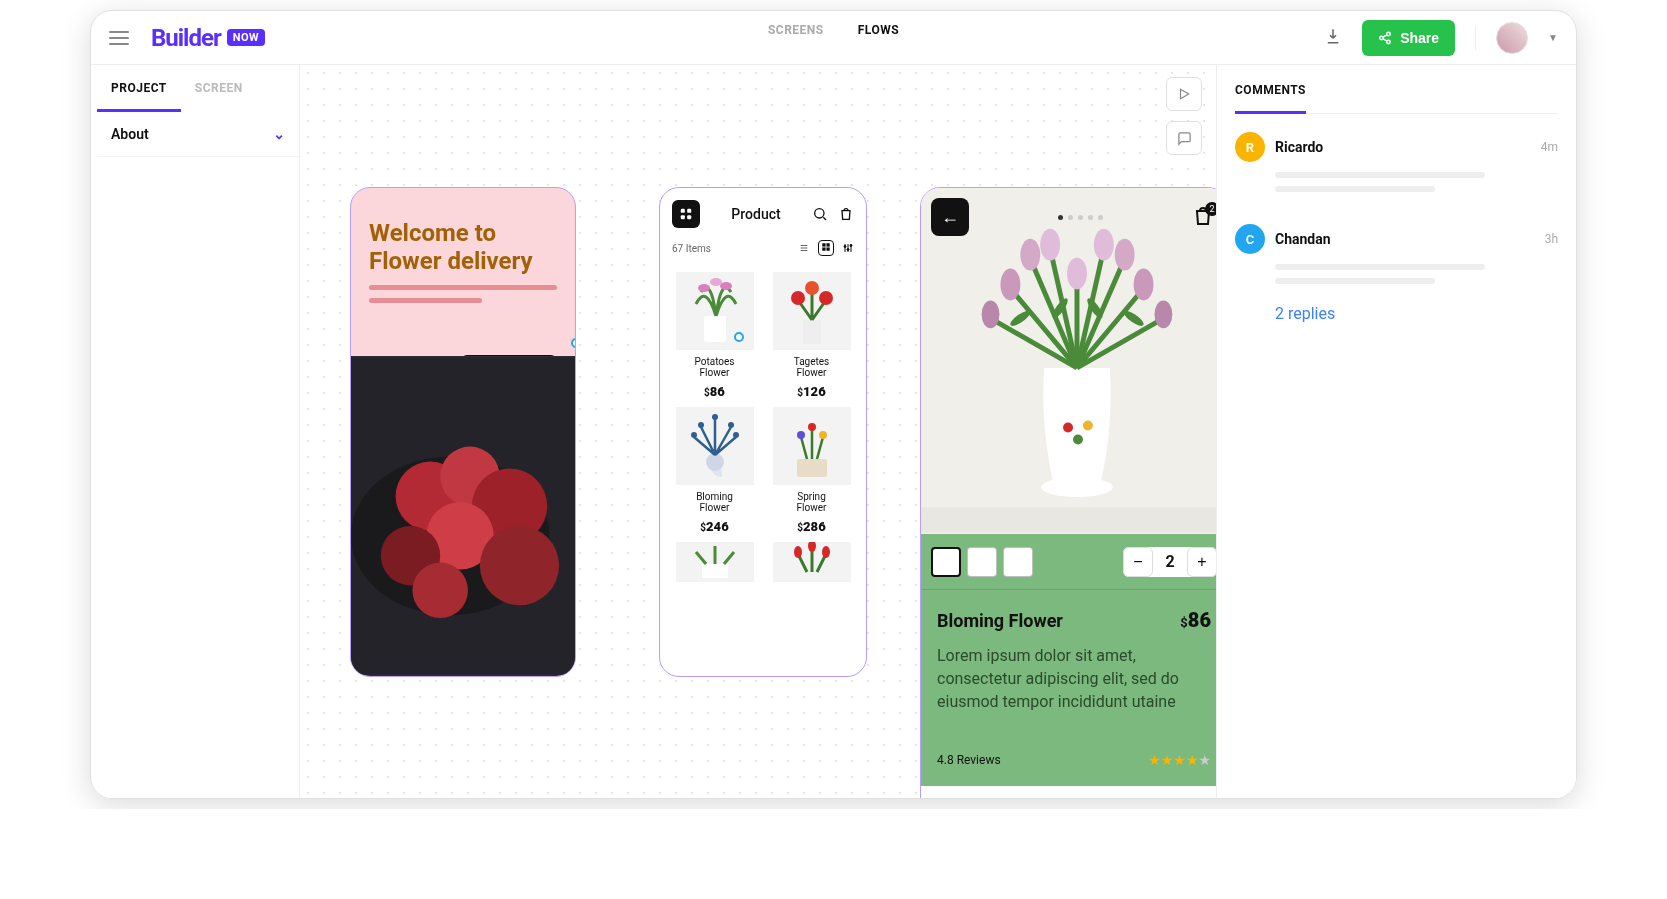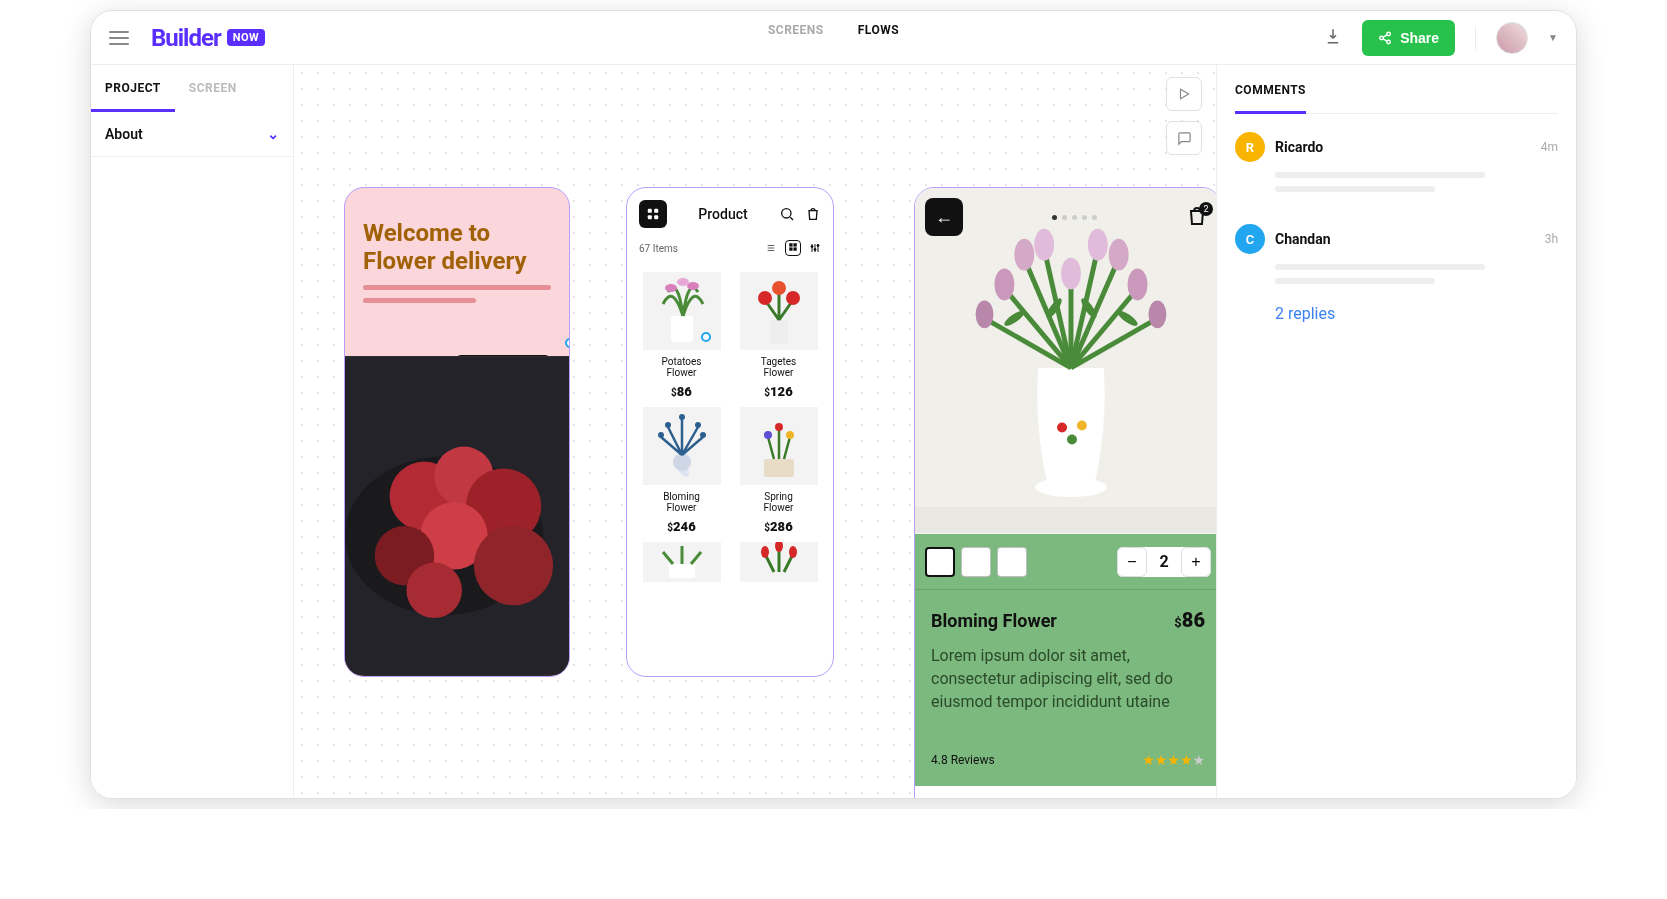--- a/index.html
+++ b/index.html
@@ -13,21 +13,21 @@
   .logo-badge { background:#5A2EFF; color:#fff; font-size:11px; padding:2px 6px; border-radius:4px; margin-left:6px; letter-spacing:.5px;}
   .top-tabs { position:absolute; left:50%; transform:translateX(-50%); display:flex; gap:34px; font-size:12px; font-weight:700; letter-spacing:.5px;}
   .top-tab { color:#aaa; padding:20px 0 32px; cursor:pointer;}
   .top-tab.active { color:#111; border-bottom:3px solid #5A2EFF;}
   .top-right { margin-left:auto; display:flex; align-items:center; gap:20px;}
   .dl-icon { font-size:18px; color:#666; cursor:pointer;}
   .share-btn { background:#27c24c; color:#fff; border:none; border-radius:6px; padding:10px 16px; font-size:14px; font-weight:600; display:flex; align-items:center; gap:8px; cursor:pointer;}
   .avatar { width:32px; height:32px; border-radius:50%; background:linear-gradient(45deg,#c9a,#edd); border:1px solid #ddd;}
   .caret-down { font-size:10px; color:#888;}
   
-  .main { flex:1; display:flex; min-height:0;}
+  .main { flex:1; display:flex; min-height:0;margin-left:6px;}
   
   .left-panel { width:203px; border-right:1px solid #eee; background:#fff;}
   .left-tabs { display:flex; font-size:12px; font-weight:700; letter-spacing:.5px;}
   .left-tab { padding:16px 14px 14px; color:#bbb; cursor:pointer;}
   .left-tab.active { color:#111; border-bottom:3px solid #5A2EFF;}
   .about-row { display:flex; align-items:center; justify-content:space-between; padding:14px 14px; font-size:14px; font-weight:600; border-bottom:1px solid #f2f2f2; cursor:pointer;}
   .about-row .chev { color:#5A2EFF;}
   
   .canvas { flex:1; position:relative; background:#fff; background-image:radial-gradient(#e5e5e5 1px, transparent 1px); background-size:16px 16px; overflow:hidden;}
   .canvas-tools { position:absolute; right:14px; top:12px; display:flex; flex-direction:column; gap:10px;}
@@ -40,21 +40,21 @@
   .s1-lines div { height:5px; background:#e58e96; border-radius:3px; margin-bottom:8px; }
   .s1-lines div:nth-child(2){ width:60%;}
   .s1 .pager { padding:44px 18px 0; display:flex; align-items:center; justify-content:space-between;}
   .pager-dots { display:flex; gap:3px;}
   .pager-dots span { width:14px; height:3px; background:#e6bfc3; border-radius:2px; display:block;}
   .pager-dots span.on { background:#111;}
   .get-started { background:#111; color:#fff; font-size:11px; padding:10px 12px; border-radius:6px; display:flex; align-items:center; gap:6px; cursor:pointer;}
   .s1-photo { position:absolute; bottom:0; left:0; right:0; height:320px; background:#2d2d32; }
   .s1-photo svg { width:100%; height:100%; display:block;}
   
-  .s2 { left:332px; top:122px; width:208px; height:490px; }
+  .s2 { left:359px; top:122px; width:208px; height:490px; }
   .s2-hdr { display:flex; align-items:center; justify-content:space-between; padding:12px 12px 8px;}
   .s2-menu { width:28px; height:28px; background:#111; border-radius:6px; color:#fff; display:flex; align-items:center; justify-content:center;}
   .s2-title { font-size:14px; font-weight:500;}
   .s2-icons { display:flex; gap:10px; align-items:center; color:#111;}
   .s2-sub { display:flex; align-items:center; justify-content:space-between; padding:4px 12px 8px; font-size:10px; color:#666;}
   .s2-view { display:flex; gap:8px; align-items:center;}
   .s2-view .grid-ic { border:1.5px solid #111; border-radius:4px; padding:1px 2px;}
   .s2-grid { display:grid; grid-template-columns:1fr 1fr; gap:8px 12px; padding:8px 12px;}
   .card { text-align:center;}
   .card .thumb { width:78px; height:78px; border-radius:4px; background:#f3f3f3; margin:0 auto 6px; display:flex; align-items:flex-end; justify-content:center;}

